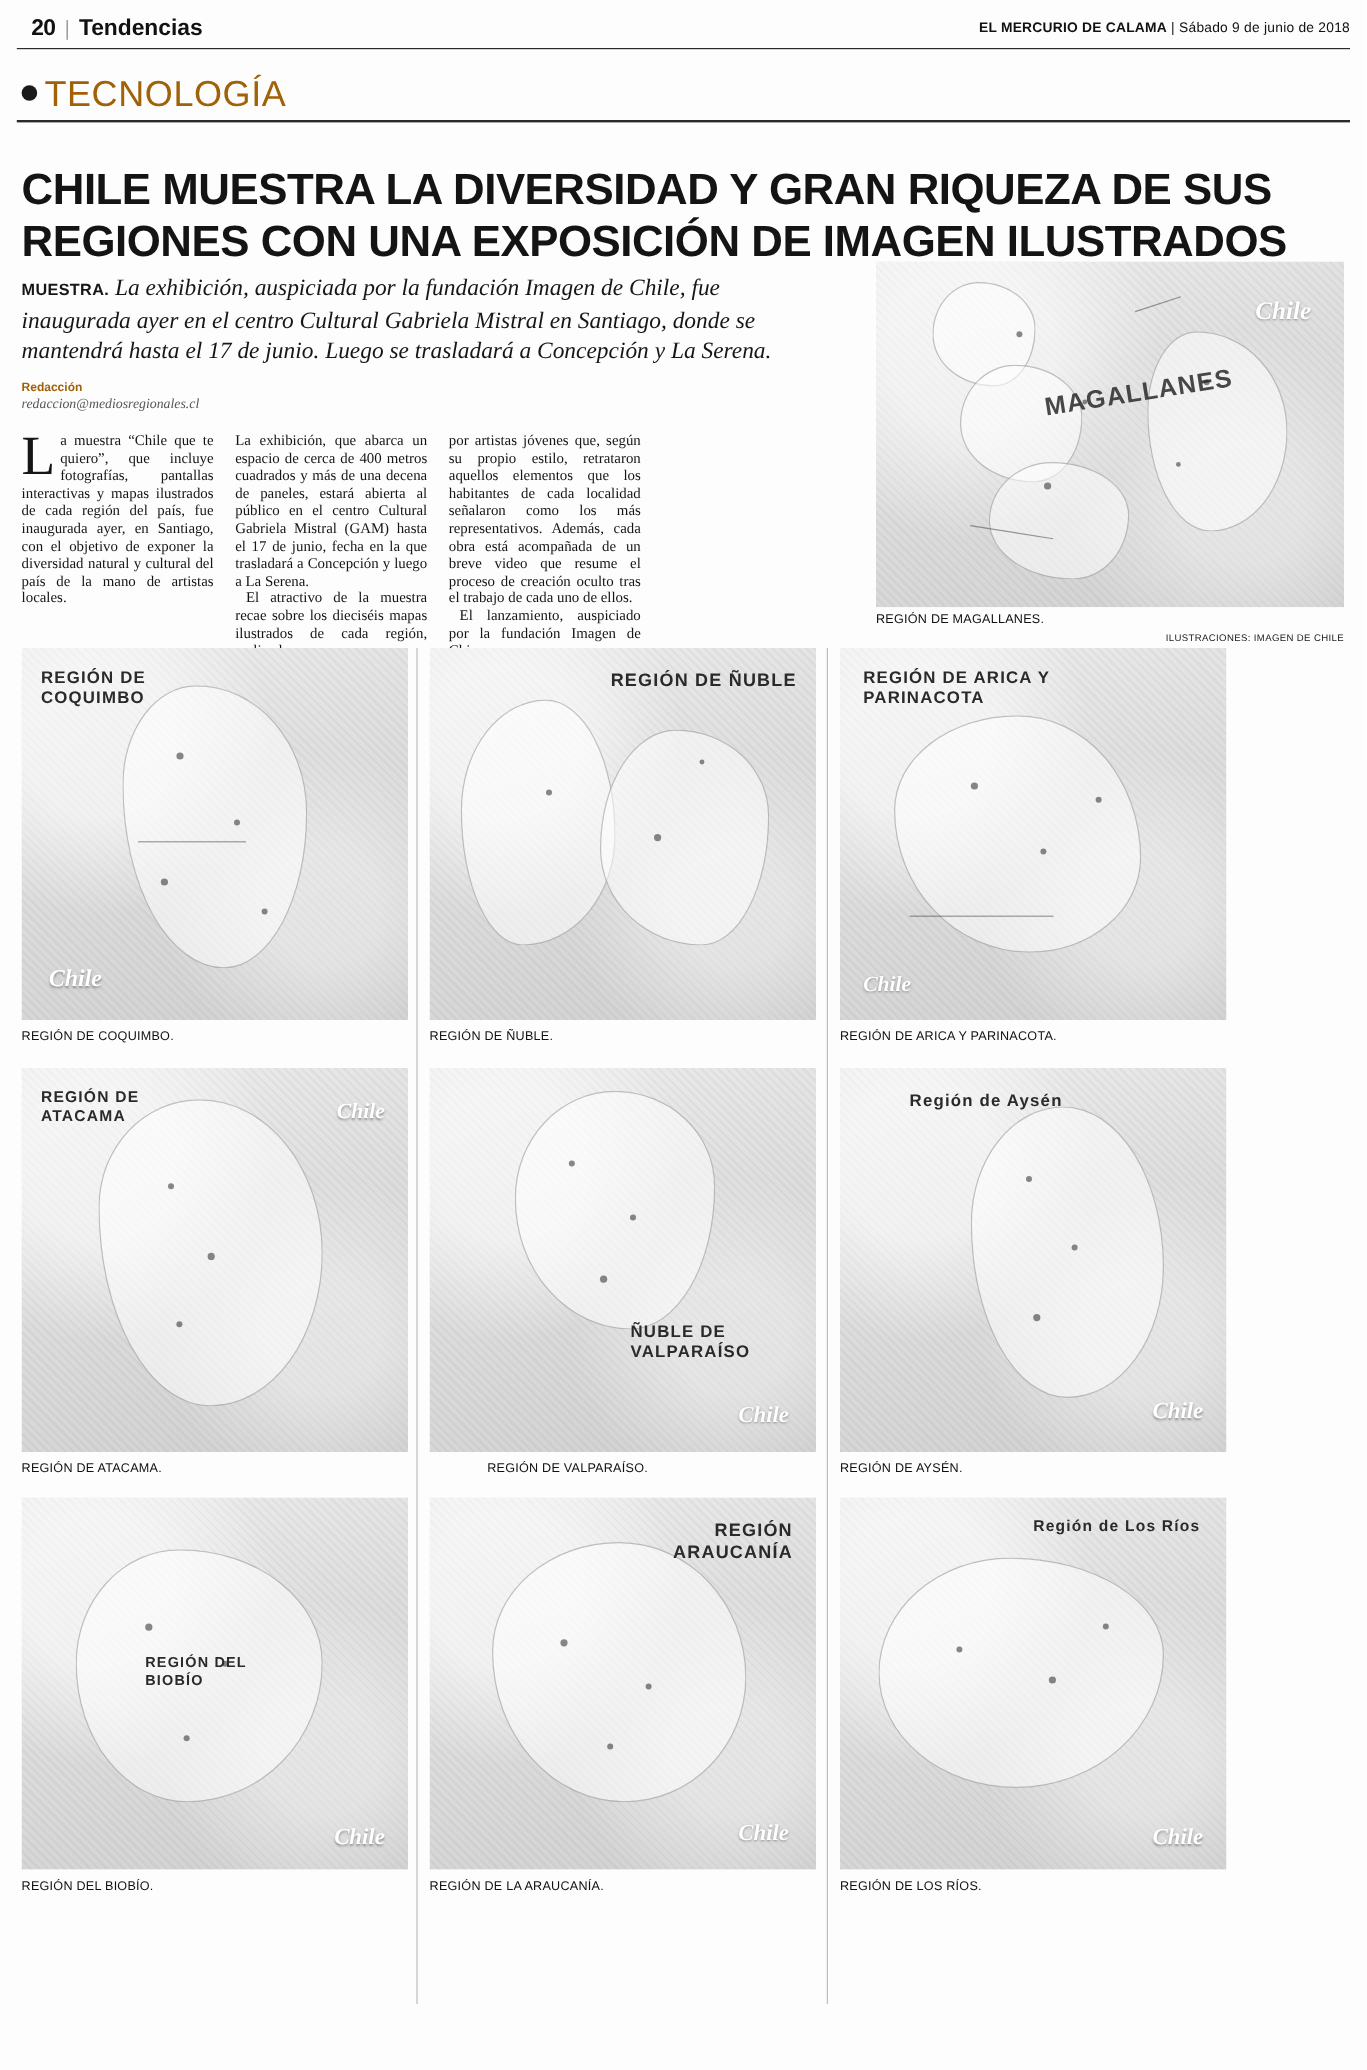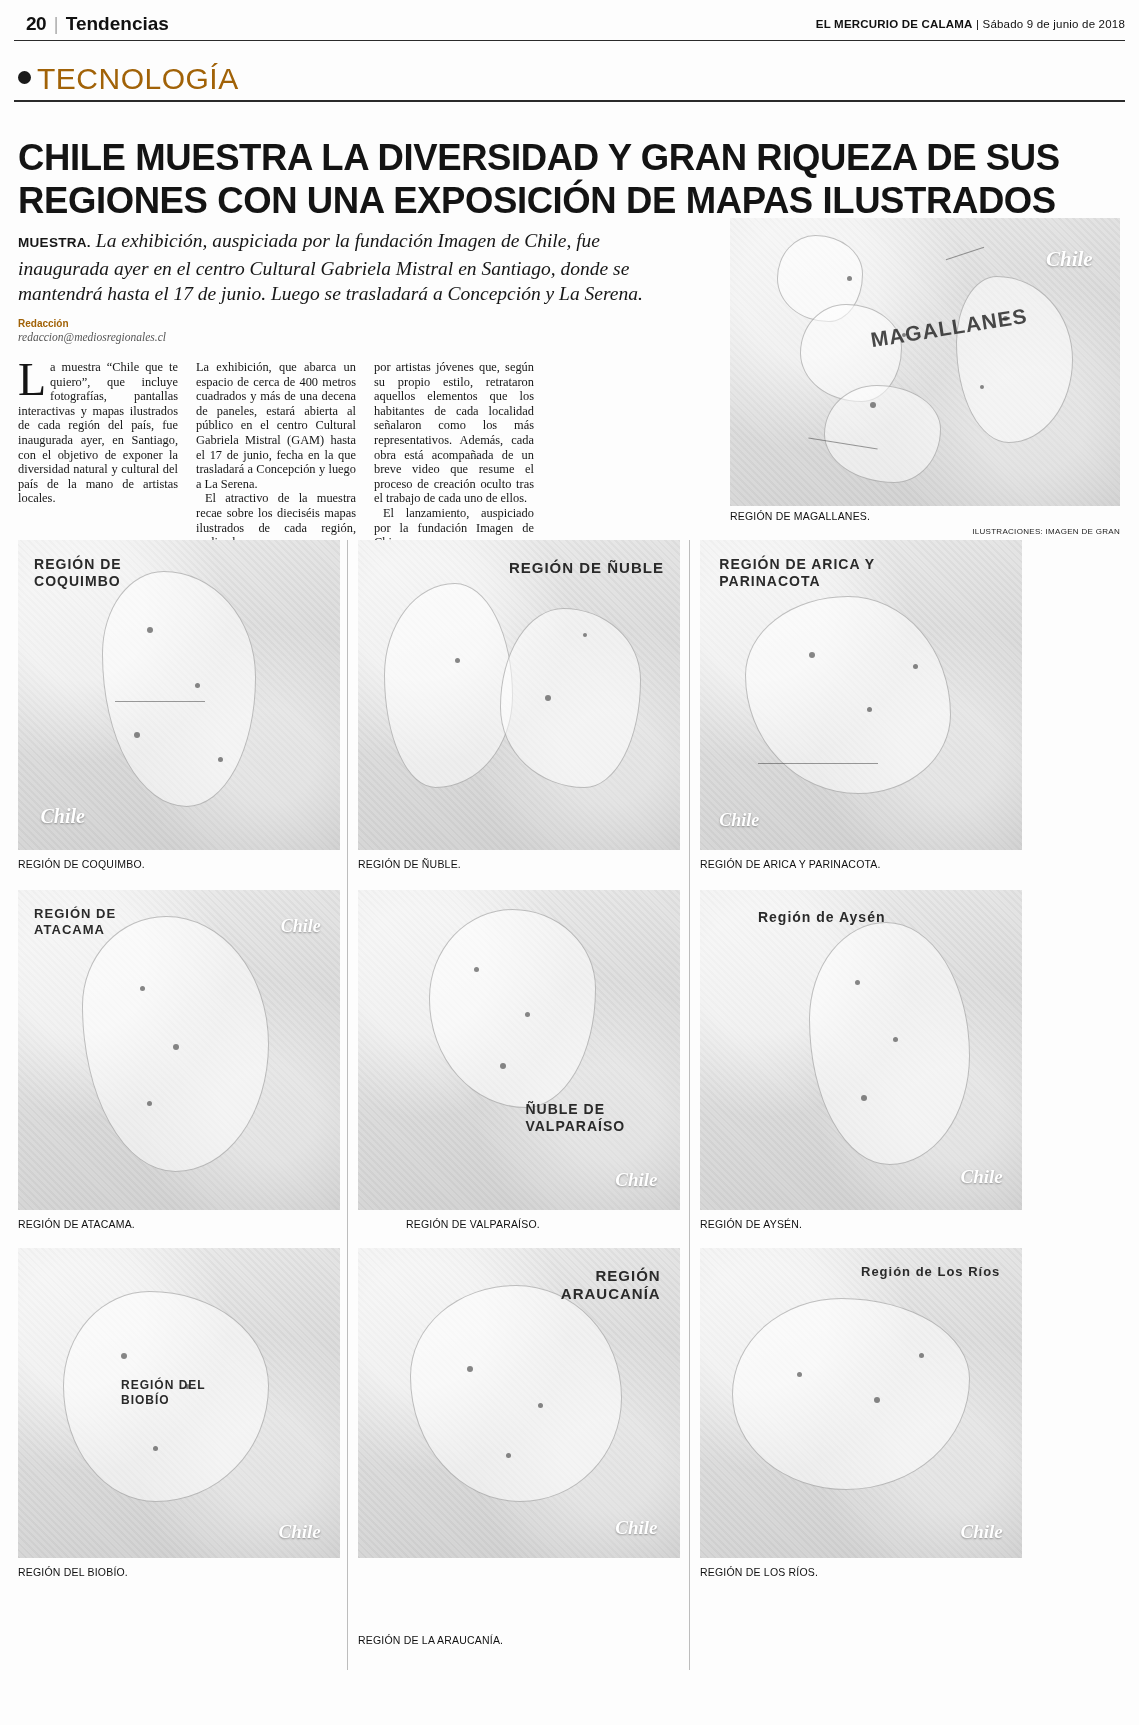--- a/index.html
+++ b/index.html
@@ -184,21 +184,21 @@
     </div>
   </div>
   <div class="rule-top"></div>
 
   <div class="kicker">
     <span class="dot"></span>
     <span class="txt">TECNOLOGÍA</span>
   </div>
   <div class="rule-kicker"></div>
 
-  <h1 class="headline">CHILE MUESTRA LA DIVERSIDAD Y GRAN RIQUEZA DE SUS REGIONES CON UNA EXPOSICIÓN DE MAPAS ILUSTRADOS</h1>
+  <h1 class="headline">CHILE MUESTRA LA DIVERSIDAD Y GRAN RIQUEZA DE SUS REGIONES CON UNA EXPOSICIÓN DE IMAGEN ILUSTRADOS</h1>
 
   <div class="lead">
     <span class="muestra">MUESTRA.</span>
     <span>La exhibición, auspiciada por la fundación Imagen de Chile, fue inaugurada ayer en el centro Cultural Gabriela Mistral en Santiago, donde se mantendrá hasta el 17 de junio. Luego se trasladará a Concepción y La Serena.</span>
   </div>
 
   <div class="byline">
     <div class="name">Redacción</div>
     <div class="mail">redaccion@mediosregionales.cl</div>
   </div>
@@ -233,21 +233,21 @@
       <div class="speck" style="left:36%;top:64%;width:6px;height:6px;"></div>
       <div class="speck" style="left:70%;top:34%;width:5px;height:5px;"></div>
       <div class="speck" style="left:64%;top:58%;width:4px;height:4px;"></div>
       <div class="tick" style="left:55%;top:12%;width:40px;height:1px;transform:rotate(-18deg);"></div>
       <div class="tick" style="left:20%;top:78%;width:70px;height:1px;transform:rotate(9deg);"></div>
       <div class="label" style="left:36%;top:34%;font-size:21px;transform:rotate(-9deg);opacity:.85;">MAGALLANES</div>
       <div class="brand" style="right:7%;top:10%;font-size:21px;">Chile</div>
     </div>
   </div>
   <div class="cap hero-cap">REGIÓN DE MAGALLANES.</div>
-  <div class="credit">ILUSTRACIONES: IMAGEN DE GRAN</div>
+  <div class="credit">ILUSTRACIONES: IMAGEN DE CHILE</div>
 
   <div class="vrule" style="left:347px;top:540px;height:1130px;"></div>
   <div class="vrule" style="left:689px;top:540px;height:1130px;"></div>
 
   <div class="grid-item" style="left:18px;top:540px;width:322px;height:310px;">
     <div class="map">
       <div class="paper"></div>
       <div class="blob" style="left:26%;top:10%;width:48%;height:76%;border-radius:40% 60% 45% 55%/35% 45% 55% 65%;"></div>
       <div class="speck" style="left:40%;top:28%;width:6px;height:6px;"></div>
       <div class="speck" style="left:55%;top:46%;width:5px;height:5px;"></div>
@@ -343,21 +343,21 @@
     <div class="map">
       <div class="paper"></div>
       <div class="blob" style="left:16%;top:12%;width:66%;height:70%;border-radius:50% 50% 48% 52%/42% 52% 48% 58%;"></div>
       <div class="speck" style="left:34%;top:38%;width:6px;height:6px;"></div>
       <div class="speck" style="left:56%;top:50%;width:5px;height:5px;"></div>
       <div class="speck" style="left:46%;top:66%;width:5px;height:5px;"></div>
       <div class="label" style="right:6%;top:6%;font-size:15px;line-height:18px;max-width:48%;white-space:normal;text-align:right;">REGIÓN ARAUCANÍA</div>
       <div class="brand" style="right:7%;bottom:6%;font-size:19px;">Chile</div>
     </div>
   </div>
-  <div class="cap grid-cap" style="left:358px;top:1634px;">REGIÓN DE LA ARAUCANÍA.</div>
+  <div class="cap grid-cap" style="left:358px;top:1566px;">REGIÓN DE LA ARAUCANÍA.</div>
 
   <div class="grid-item" style="left:700px;top:1248px;width:322px;height:310px;">
     <div class="map">
       <div class="paper"></div>
       <div class="blob" style="left:10%;top:16%;width:74%;height:62%;border-radius:46% 54% 52% 48%/50% 42% 58% 50%;"></div>
       <div class="speck" style="left:30%;top:40%;width:5px;height:5px;"></div>
       <div class="speck" style="left:54%;top:48%;width:6px;height:6px;"></div>
       <div class="speck" style="left:68%;top:34%;width:5px;height:5px;"></div>
       <div class="label" style="left:50%;top:5%;font-size:13px;line-height:16px;max-width:44%;white-space:normal;">Región de Los Ríos</div>
       <div class="brand" style="right:6%;bottom:5%;font-size:19px;">Chile</div>

